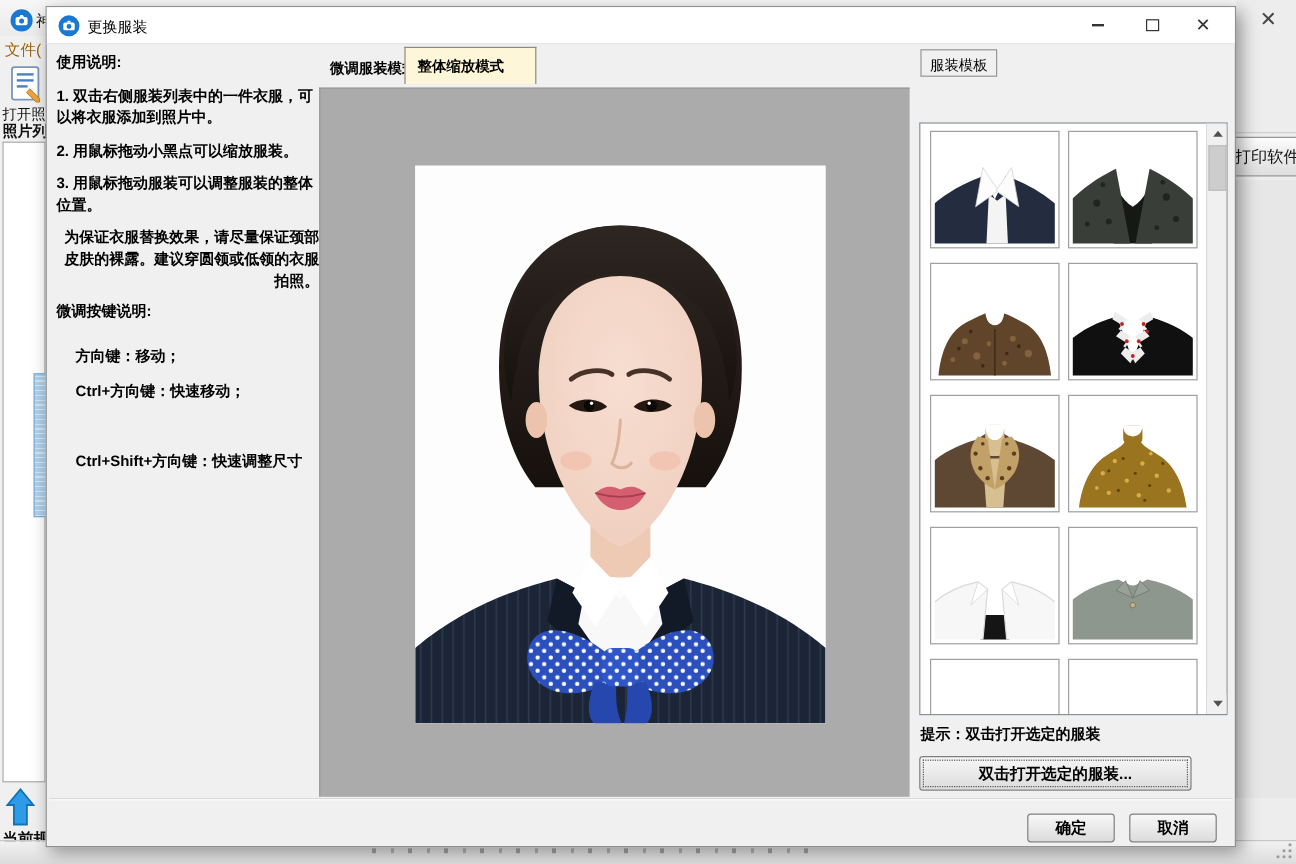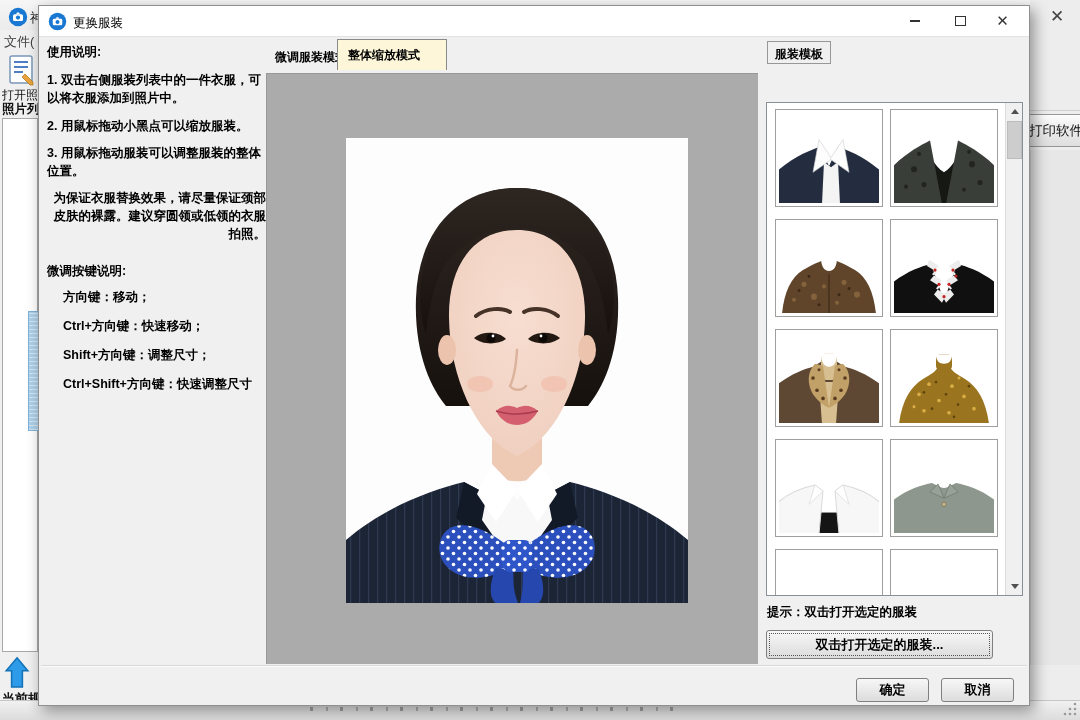--- a/index.html
+++ b/index.html
@@ -4,21 +4,21 @@
 <style>
   * { margin:0; padding:0; box-sizing:border-box; }
   html,body { background:#d9d9d9; }
   body { font-family:"Liberation Sans", sans-serif; }
   #screen { position:relative; width:1080px; height:720px; background:#f0f0f0; overflow:hidden; }
   .abs { position:absolute; }
 
   
   .bg-titlebar { left:0; top:0; width:1080px; height:30px; background:linear-gradient(#f6f6f6,#ebebeb); }
   .bg-title-partial { left:30px; top:9px; font-size:13px; color:#222; }
-  .bg-menu-file { left:4px; top:33px; font-size:13px; color:#404040; }
+  .bg-menu-file { left:4px; top:33px; font-size:13px; color:#a16207; }
   .bg-toolbar-icon { left:7px; top:54px; width:30px; height:32px; }
   .bg-open-label { left:2px; top:87px; font-size:12px; color:#111; }
   .bg-list-label { left:2px; top:101px; font-size:12.5px; font-weight:bold; color:#111; }
   .bg-list-panel { left:2px; top:118px; width:36px; height:534px; background:#fff; border:1px solid #a8a8a8; }
   .bg-selected-item { left:25px; top:192px; width:11px; height:120px; background:#aed0ea; border:1px solid #7fb2d9;
       background-image:repeating-linear-gradient(0deg, rgba(255,255,255,.45) 0 1px, transparent 1px 4px); }
   .bg-uparrow-btn { left:4px; top:655px; width:28px; height:36px; }
   .bg-current-label { left:2px; top:690px; font-size:13px; font-weight:bold; color:#111; }
   .bg-statusbar { left:0; top:700px; width:1080px; height:20px; background:linear-gradient(#f1f1f1,#dcdcdc); border-top:1px solid #c6c6c6; }
   .bg-status-marks { left:310px; top:707px; width:370px; height:4px; opacity:.55;
@@ -44,35 +44,35 @@
   .glyph-minbar { width:10px; height:2px; background:#333; }
   .glyph-maxbox { width:11px; height:10px; border:1.5px solid #333; }
 
   
   .instr { left:8px; width:219px; font-size:12.5px; font-weight:bold; color:#000; line-height:1.45; }
   .i-h1 { top:37px; }
   .i-p1 { top:65px; }
   .i-p2 { top:111px; }
   .i-p3 { top:138px; }
   .i-p4 { top:183px;text-align:right; }
-  .i-h2 { top:256px; }
+  .i-h2 { top:244px; }
   .i-k  { left:24px; width:200px; }
   .i-k1 { top:282px; } .i-k2 { top:311px; } .i-k3 { top:340px; } .i-k4 { top:369px; }
 
   
   .tab-plain  { left:234px; top:39px; font-size:12px; font-weight:bold; color:#000; padding:4px 2px; }
   .tab-active { left:298px; top:33px; height:31px; background:#fdf6d8; border:1px solid #8a8a8a; border-bottom:none;
       font-size:12px; font-weight:bold; color:#000; padding:7px 26px 0 10px; }
 
   
   .canvas { left:227px; top:67px; width:492px; height:591px; background:#ababab; border-top:1px solid #989898; border-left:1px solid #989898; }
   .photo { left:307px; top:132px; width:342px; height:465px; background:#fdfdfd; }
 
   
-  .rp-tab { left:728px; top:35px; height:23px; background:#f0f0f0; border:1px solid #979797; font-size:12px; font-weight:bold;
+  .rp-tab { left:728px; top:35px; height:23px; background:#f0f0f0; border:1px solid #979797; font-size:12px; font-weight:normal;
       color:#000; padding:4px 7px 0 7px; }
   .rp-dropdown { left:727px; top:64px; width:257px; height:28px; background:#fff; border:1px solid #787878; }
   .rp-dd-value { left:7px; top:4px; font-size:15px; color:#000; }
   .rp-dd-arrow { right:9px; top:12px; width:0; height:0; border-left:4.5px solid transparent; border-right:4.5px solid transparent;
       border-top:5px solid #333; }
   .rp-list { left:727px; top:96px; width:257px; height:494px; background:#fff; border:1px solid #888f98; overflow:hidden; }
   .thumb-cell { position:absolute; width:108px; height:98px; background:#fff; border:1px solid #9f9f9f; padding:3px; }
   .thumb-cell svg { display:block; width:100%; height:100%; }
   .rp-scrollbar { position:absolute; left:238px; top:0; width:17px; height:492px; background:#f0f0f0; border-left:1px solid #dcdcdc; }
   .sb-btn { position:absolute; left:0; width:17px; height:17px; background:#f0f0f0; display:flex; align-items:center; justify-content:center; }
@@ -166,21 +166,20 @@
     <div class="abs dlg-win-btn dlg-close">✕</div>
 
     <div class="abs instr i-h1">使用说明:</div>
     <div class="abs instr i-p1">1. 双击右侧服装列表中的一件衣服，可以将衣服添加到照片中。</div>
     <div class="abs instr i-p2">2. 用鼠标拖动小黑点可以缩放服装。</div>
     <div class="abs instr i-p3">3. 用鼠标拖动服装可以调整服装的整体位置。</div>
     <div class="abs instr i-p4">为保证衣服替换效果，请尽量保证颈部皮肤的裸露。建议穿圆领或低领的衣服拍照。</div>
     <div class="abs instr i-h2">微调按键说明:</div>
     <div class="abs instr i-k i-k1">方向键：移动；</div>
     <div class="abs instr i-k i-k2">Ctrl+方向键：快速移动；</div>
-    <div class="abs instr i-k i-k3">Shift+方向键：调整尺寸；</div>
     <div class="abs instr i-k i-k4">Ctrl+Shift+方向键：快速调整尺寸</div>
 
     <div class="abs tab-plain">微调服装模式</div>
     <div class="abs tab-active">整体缩放模式</div>
 
     <div class="abs canvas"></div>
     <div class="abs photo">
       <svg viewBox="0 0 342 465" width="342" height="465">
         <defs>
           <linearGradient id="hairG" x1="0" y1="0" x2="0" y2="1">

